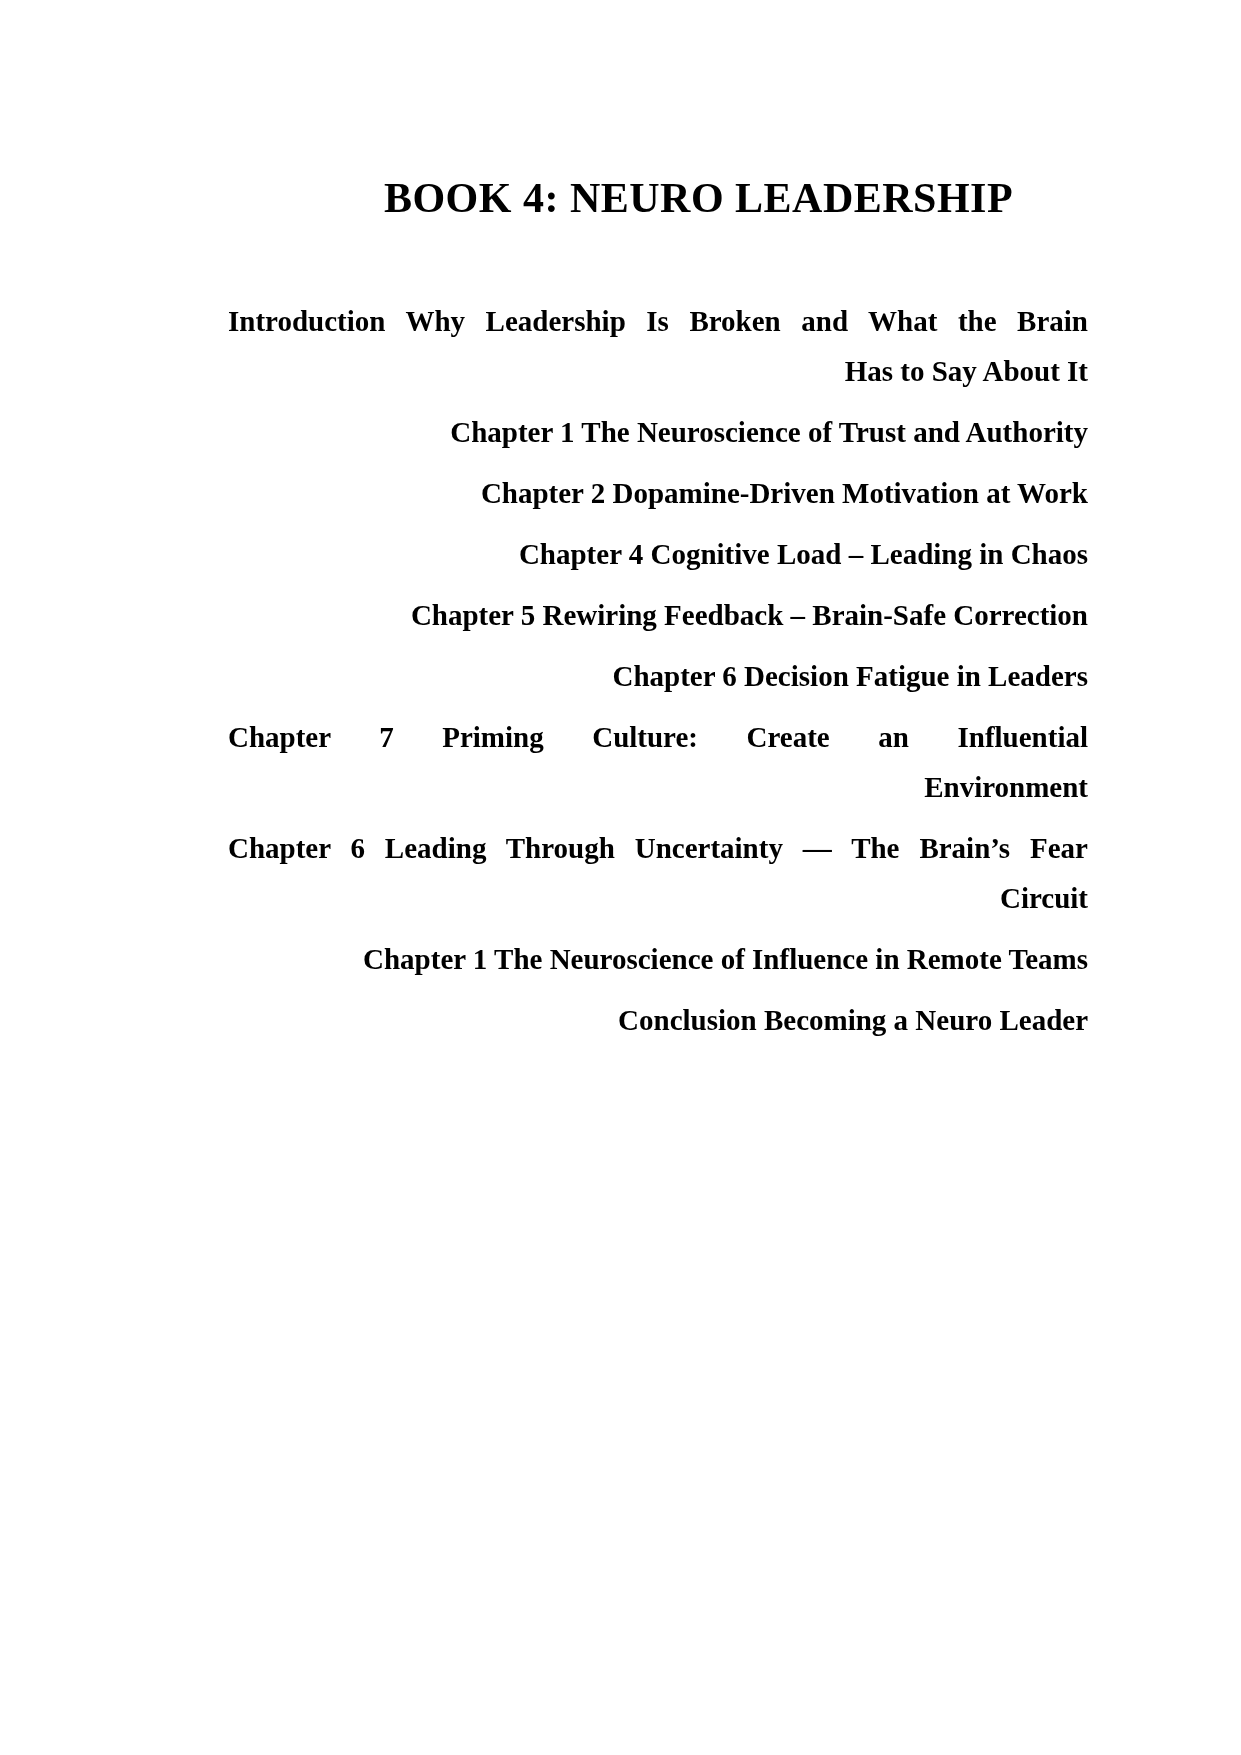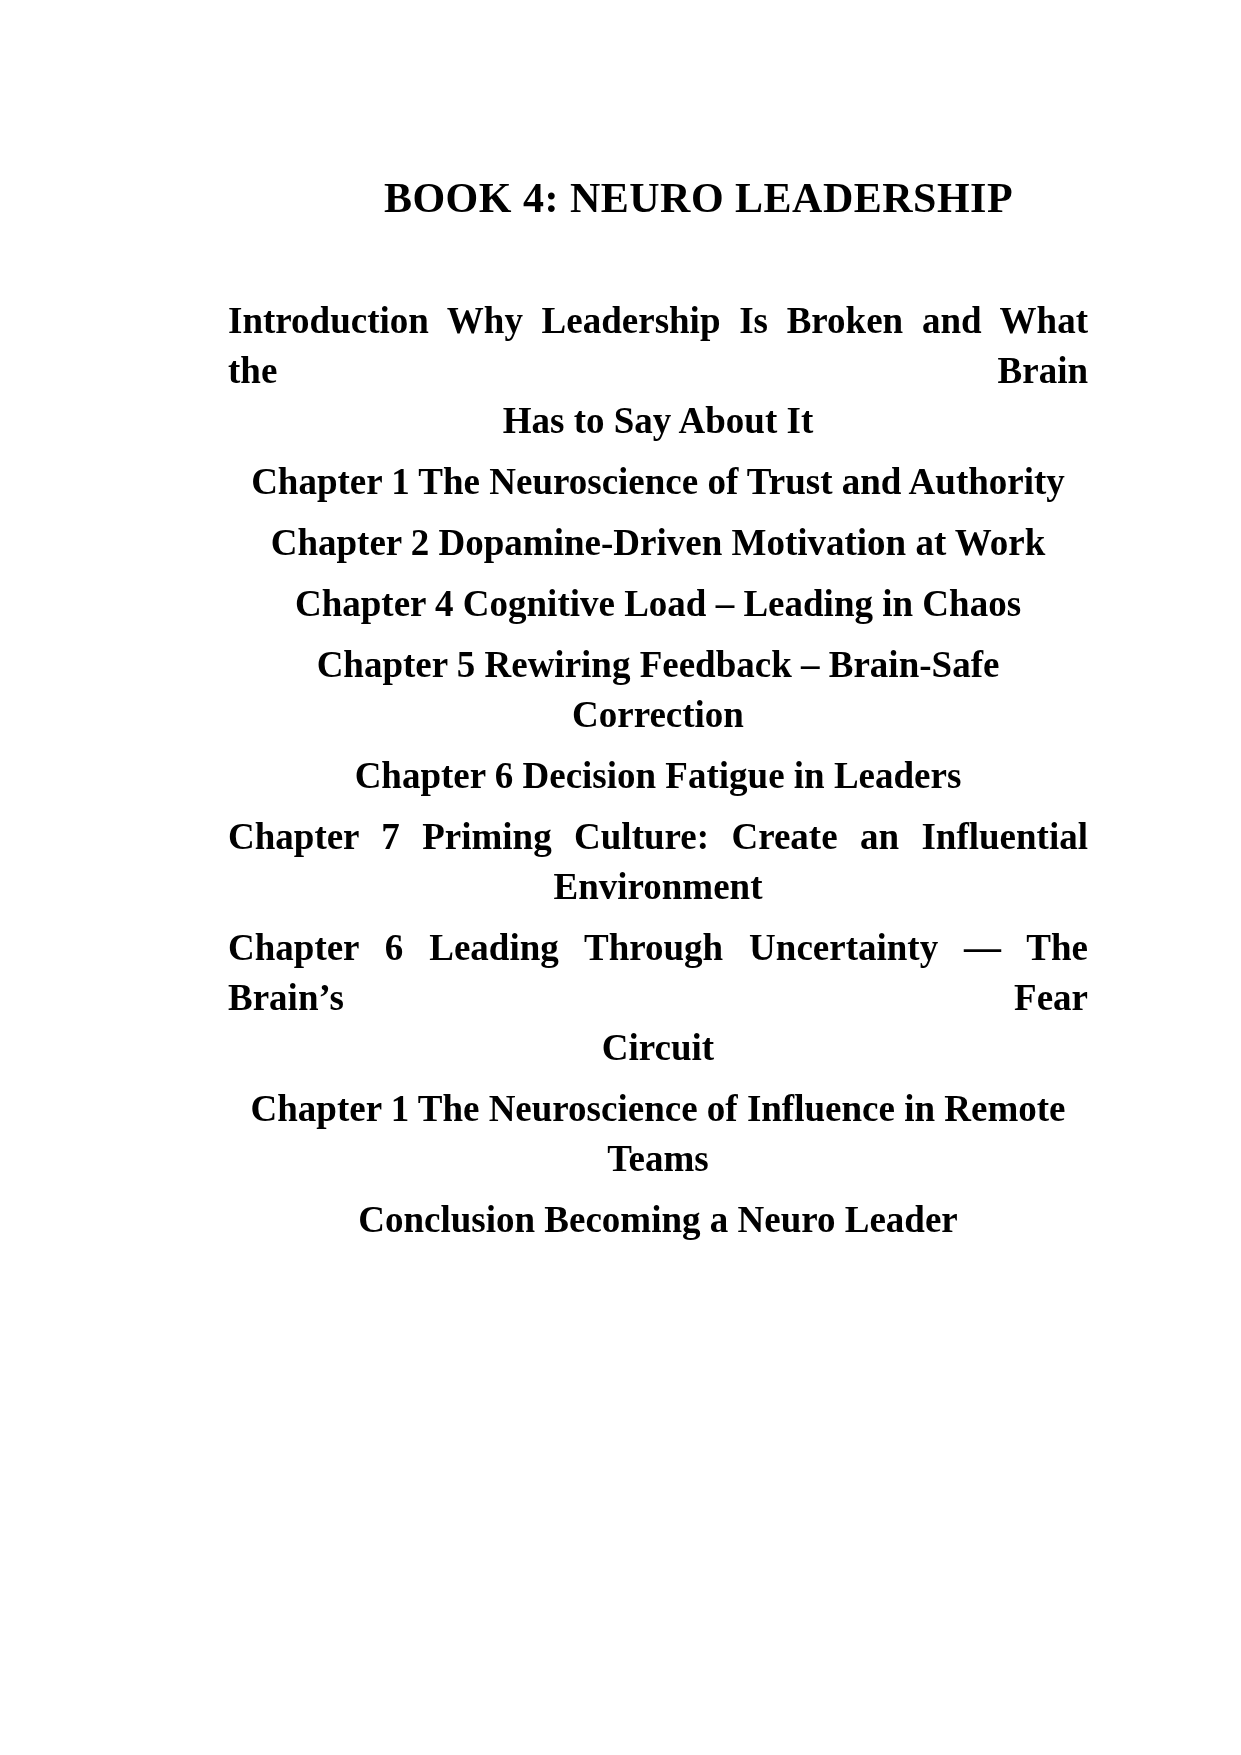--- a/index.html
+++ b/index.html
@@ -25,30 +25,30 @@
     text-align: center;
     letter-spacing: 0.5px;
     white-space: nowrap;
   }
   .toc {
     margin: 72px 156px 0 228px;
     width: 860px;
   }
   .toc-entry {
     margin: 0 0 11px 0;
-    font-size: 37px;
+    font-size: 29px;
     line-height: 50px;
     font-weight: bold;
   }
   .toc-line-justified {
     text-align: justify;
     text-align-last: justify;
   }
   .toc-line-last {
-    text-align: center;
+    text-align: right;
   }
 </style>
 </head>
 <body>
 
 <main class="page">
   <h1 class="book-title">BOOK 4: NEURO LEADERSHIP</h1>
 
   <section class="toc">
       <div class="toc-entry">

